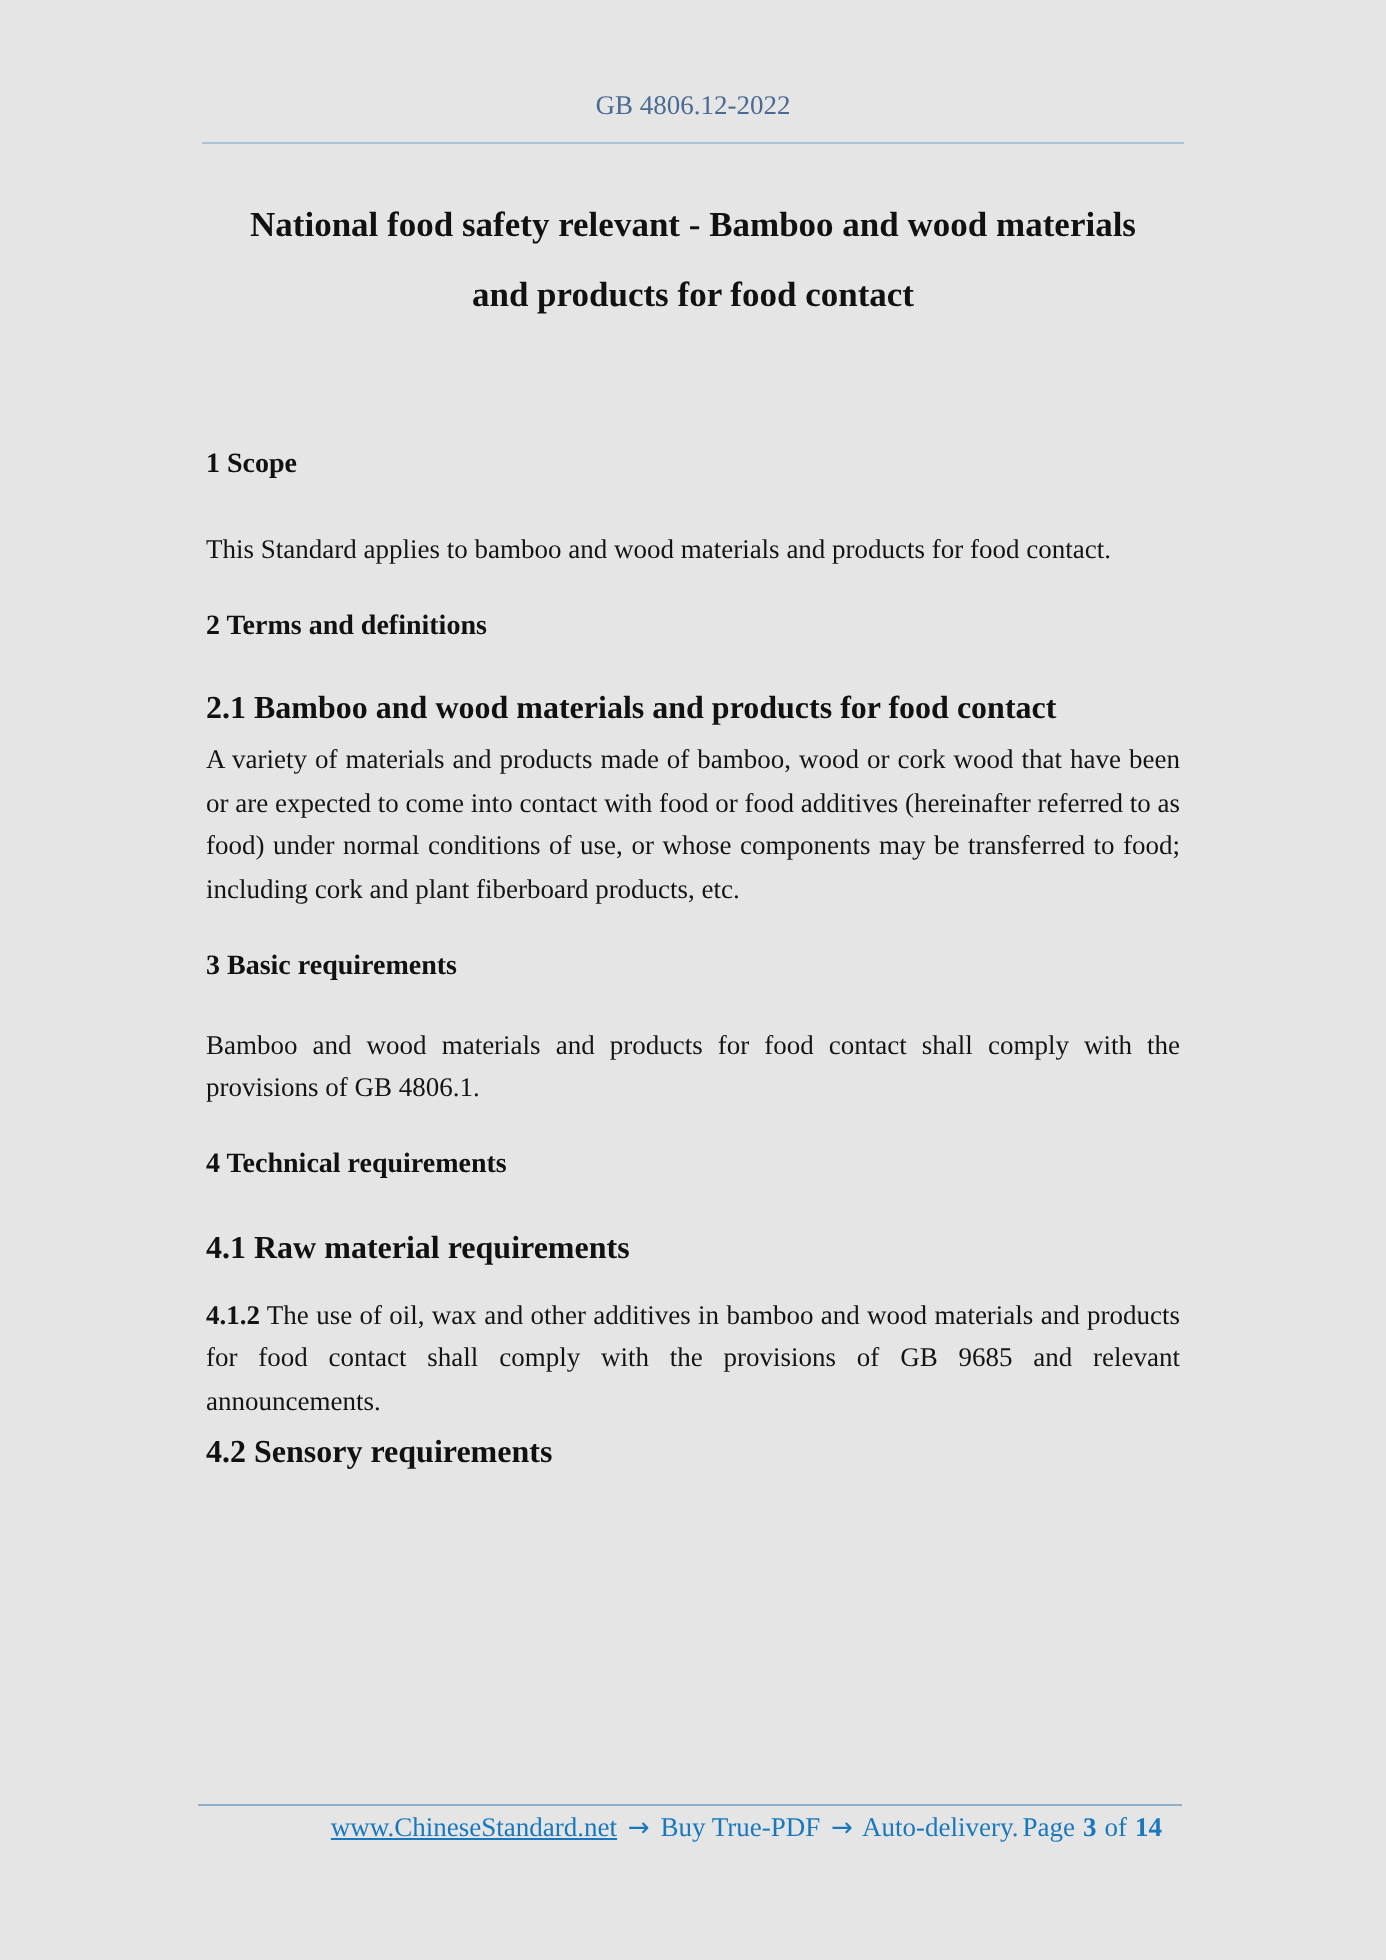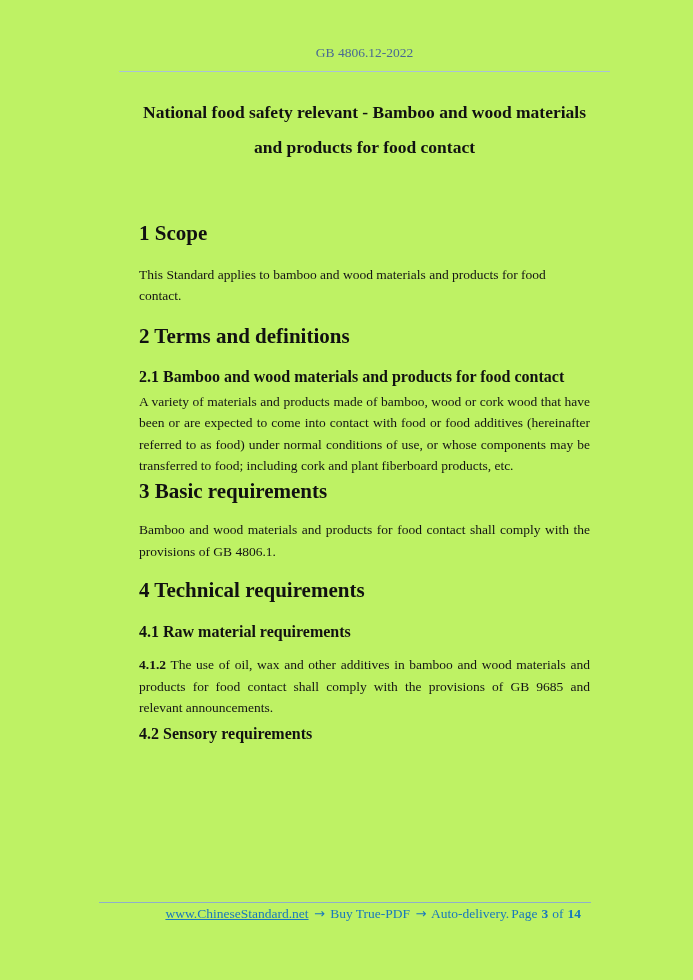--- a/index.html
+++ b/index.html
@@ -1,25 +1,24 @@
 <!DOCTYPE html>
 <html><head>
 <meta charset="utf-8">
 <style>
   html, body { margin: 0; padding: 0; background: #ffffff; }
   .page {
     position: relative;
     width: 693px;
     height: 980px;
-    background: #bef264;
+    background: #e5e5e5;
     font-family: "Liberation Serif", "DejaVu Serif", serif;
     color: #141414;
     box-sizing: border-box;
     overflow: hidden;
-    padding-left: 36px;
   }
   
   .doc-header {
     padding-top: 45px;
     text-align: center;
     font-size: 13.5px;
     line-height: 15px;
     color: #4a6a93;
   }
   .rule {
@@ -36,21 +35,21 @@
     font-weight: bold;
     line-height: 35px;
     color: #111111;
   }
   .title-line { display: block; }
   
   .content {
     padding: 0 103px;
   }
   .h2 {
-    font-size: 21px;
+    font-size: 14px;
     font-weight: bold;
     line-height: 24px;
     margin: 0;
     color: #111111;
   }
   .h3 {
     font-size: 16px;
     font-weight: bold;
     line-height: 20px;
     margin: 0;
@@ -63,21 +62,21 @@
     color: #141414;
   }
   .just { text-align: justify; }
   .clause b { font-weight: bold; }
   
   .mt-scope      { margin-top: 56px; }
   .mt-p-scope    { margin-top: 19px; }
   .mt-terms      { margin-top: 17px; }
   .mt-h21        { margin-top: 19px; }
   .mt-p21        { margin-top: 4px;  }
-  .mt-basic      { margin-top: 3px; }
+  .mt-basic      { margin-top: 17px; }
   .mt-p-basic    { margin-top: 16px; }
   .mt-tech       { margin-top: 16px; }
   .mt-h41        { margin-top: 20px; }
   .mt-p411       { margin-top: 8px;  }
   .mt-p412       { margin-top: 12px; }
   .mt-h42        { margin-top: 6px;  }
   .mt-p-sensory  { margin-top: 12px; }
   
   .footer-rule {
     position: absolute;

